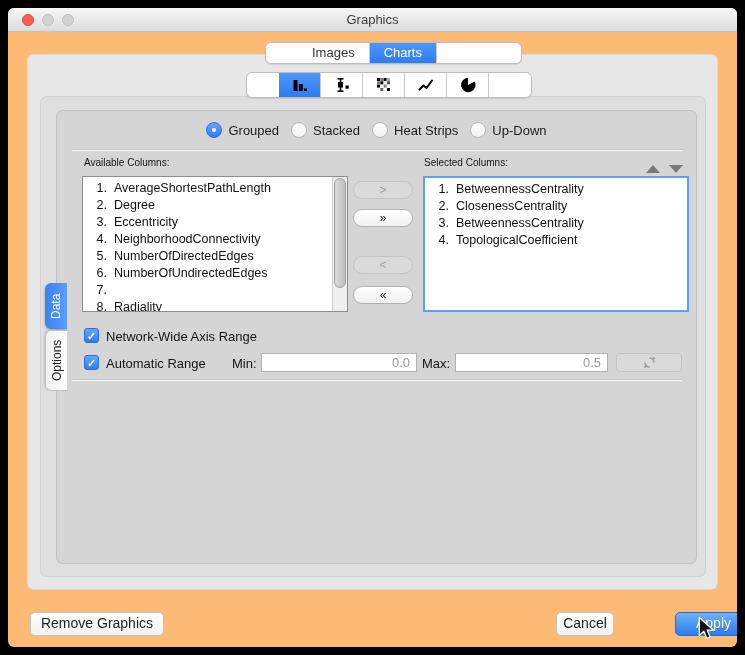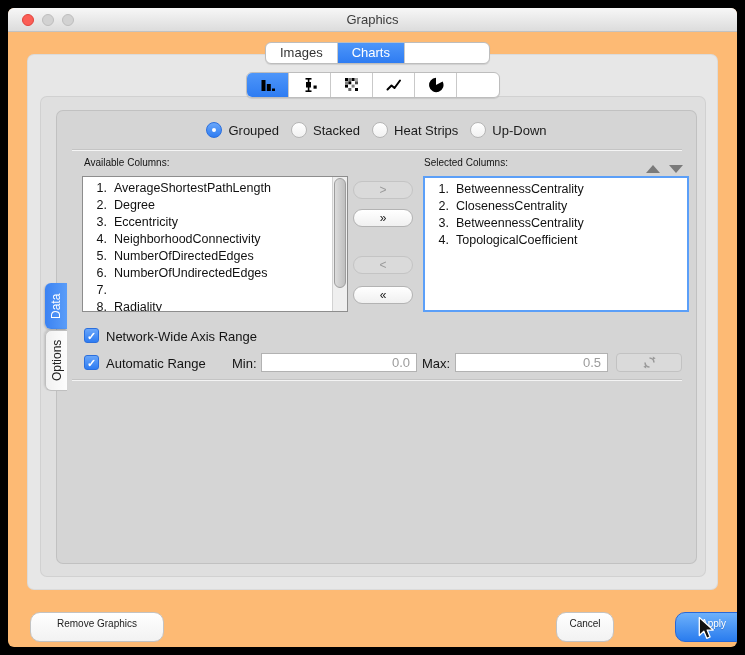--- a/index.html
+++ b/index.html
@@ -22,21 +22,21 @@
   
   .card-outer  { position:absolute; left:19px;  top:46px;  width:691px; height:536px;
                  background:#e7e7e7; border:1px solid rgba(0,0,0,.05); border-radius:7px; }
   .card-middle { position:absolute; left:32px;  top:88px;  width:666px; height:481px;
                  background:#dfdfdf; border:1px solid rgba(0,0,0,.06); border-radius:7px; }
   .card-inner  { position:absolute; left:48px;  top:102px; width:641px; height:454px;
                  background:#d5d5d5; border:1px solid rgba(0,0,0,.09); border-radius:7px; }
 
   
   .seg { position:absolute; display:flex; background:#fff; border:1px solid #bdbdbd;
-         border-radius:6px; overflow:hidden; box-shadow:0 1px 1px rgba(0,0,0,.10); }
+         border-radius:6px; overflow:hidden; box-shadow:0 1px 1px rgba(0,0,0,.10);padding-left:32px; }
   .seg-tabs { top:34px; left:257px; height:22px; }
   .seg-tabs .seg-item { padding:0 14px; line-height:20px; font-size:13px; color:#333;
          border-right:1px solid #c9c9c9; cursor:default; }
   .seg-item:last-child { border-right:none;margin-top:40px; }
   .seg-item.sel { background:linear-gradient(#4e96f9,#2e7cf2); color:#fff; }
   .seg-icons { top:64px; left:238px; height:26px; }
   .seg-icons .seg-item { width:42px; display:flex; align-items:center; justify-content:center;
          border-right:1px solid #c9c9c9; }
   .seg-icons svg { display:block; }
 
@@ -100,21 +100,21 @@
   .vtab { position:absolute; left:37px; width:22px; display:flex; align-items:center;
           justify-content:center; writing-mode:vertical-rl; transform:rotate(180deg);
           font-size:12px; border-radius:0 6px 6px 0; }
   .vtab.data { top:275px; height:46px; background:linear-gradient(90deg,#5a9df9,#3b82f2);
           color:#fff; box-shadow:1px -1px 2px rgba(0,0,0,.18); }
   .vtab.options { top:322px; height:61px; background:linear-gradient(90deg,#fdfdfd,#f1f1f1);
           color:#222; border:1px solid #bfbfbf; border-left:none;
           box-shadow:1px 1px 2px rgba(0,0,0,.12); }
 
   
-  .fbtn { position:absolute; top:604px; height:30px; border-radius:10px; font-size:10px;
+  .fbtn { position:absolute; top:604px; height:24px; border-radius:5px; font-size:14px;
           text-align:center; background:linear-gradient(#fff,#f2f2f2); border:1px solid #c3c3c3;
           color:#222; line-height:21px; }
   .fbtn.remove { left:22px;  width:134px; }
   .fbtn.cancel { left:548px; width:58px; }
   .fbtn.apply  { left:667px; width:77px; background:linear-gradient(#6db1fb,#2a7cee);
                  border:1px solid #2868d8; color:#fff; text-shadow:0 1px 1px rgba(0,0,0,.2); }
 
   #cursor { position:absolute; left:690px; top:609px; }
 </style>
 </head>

